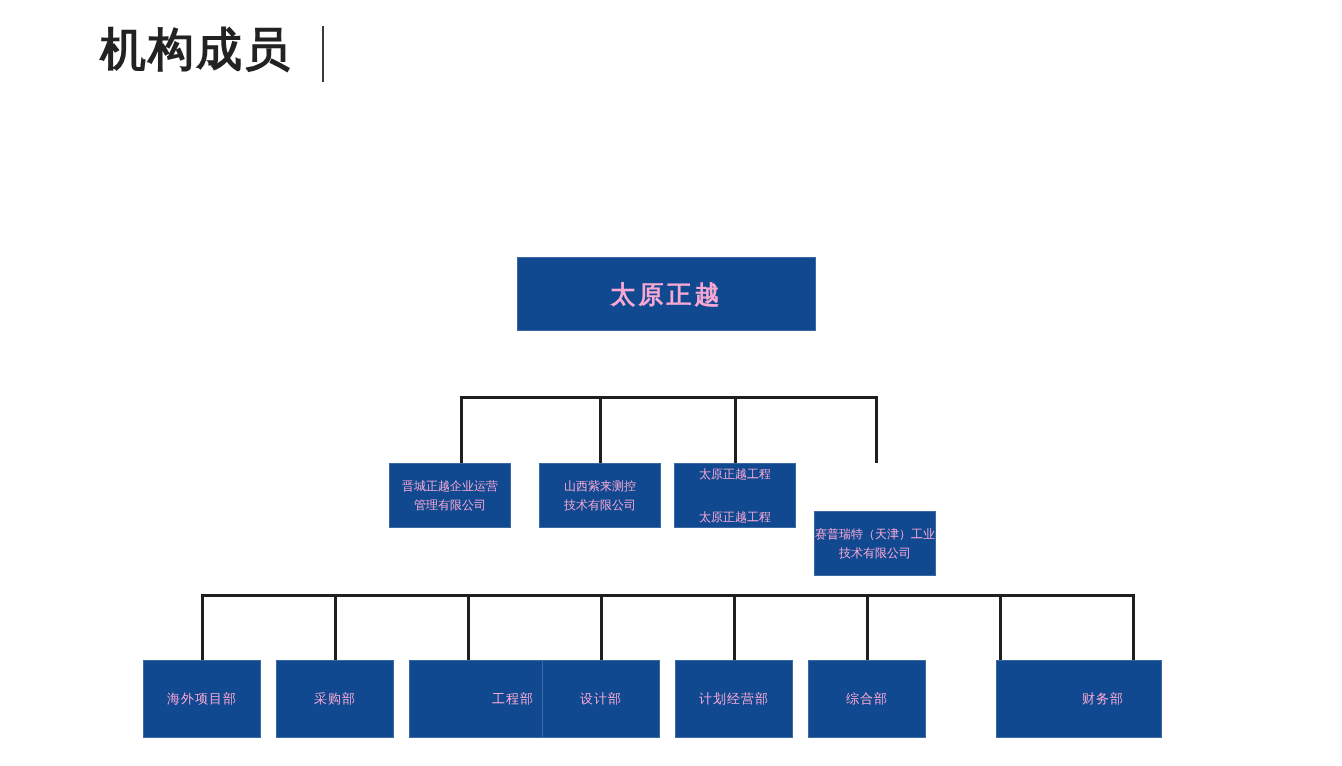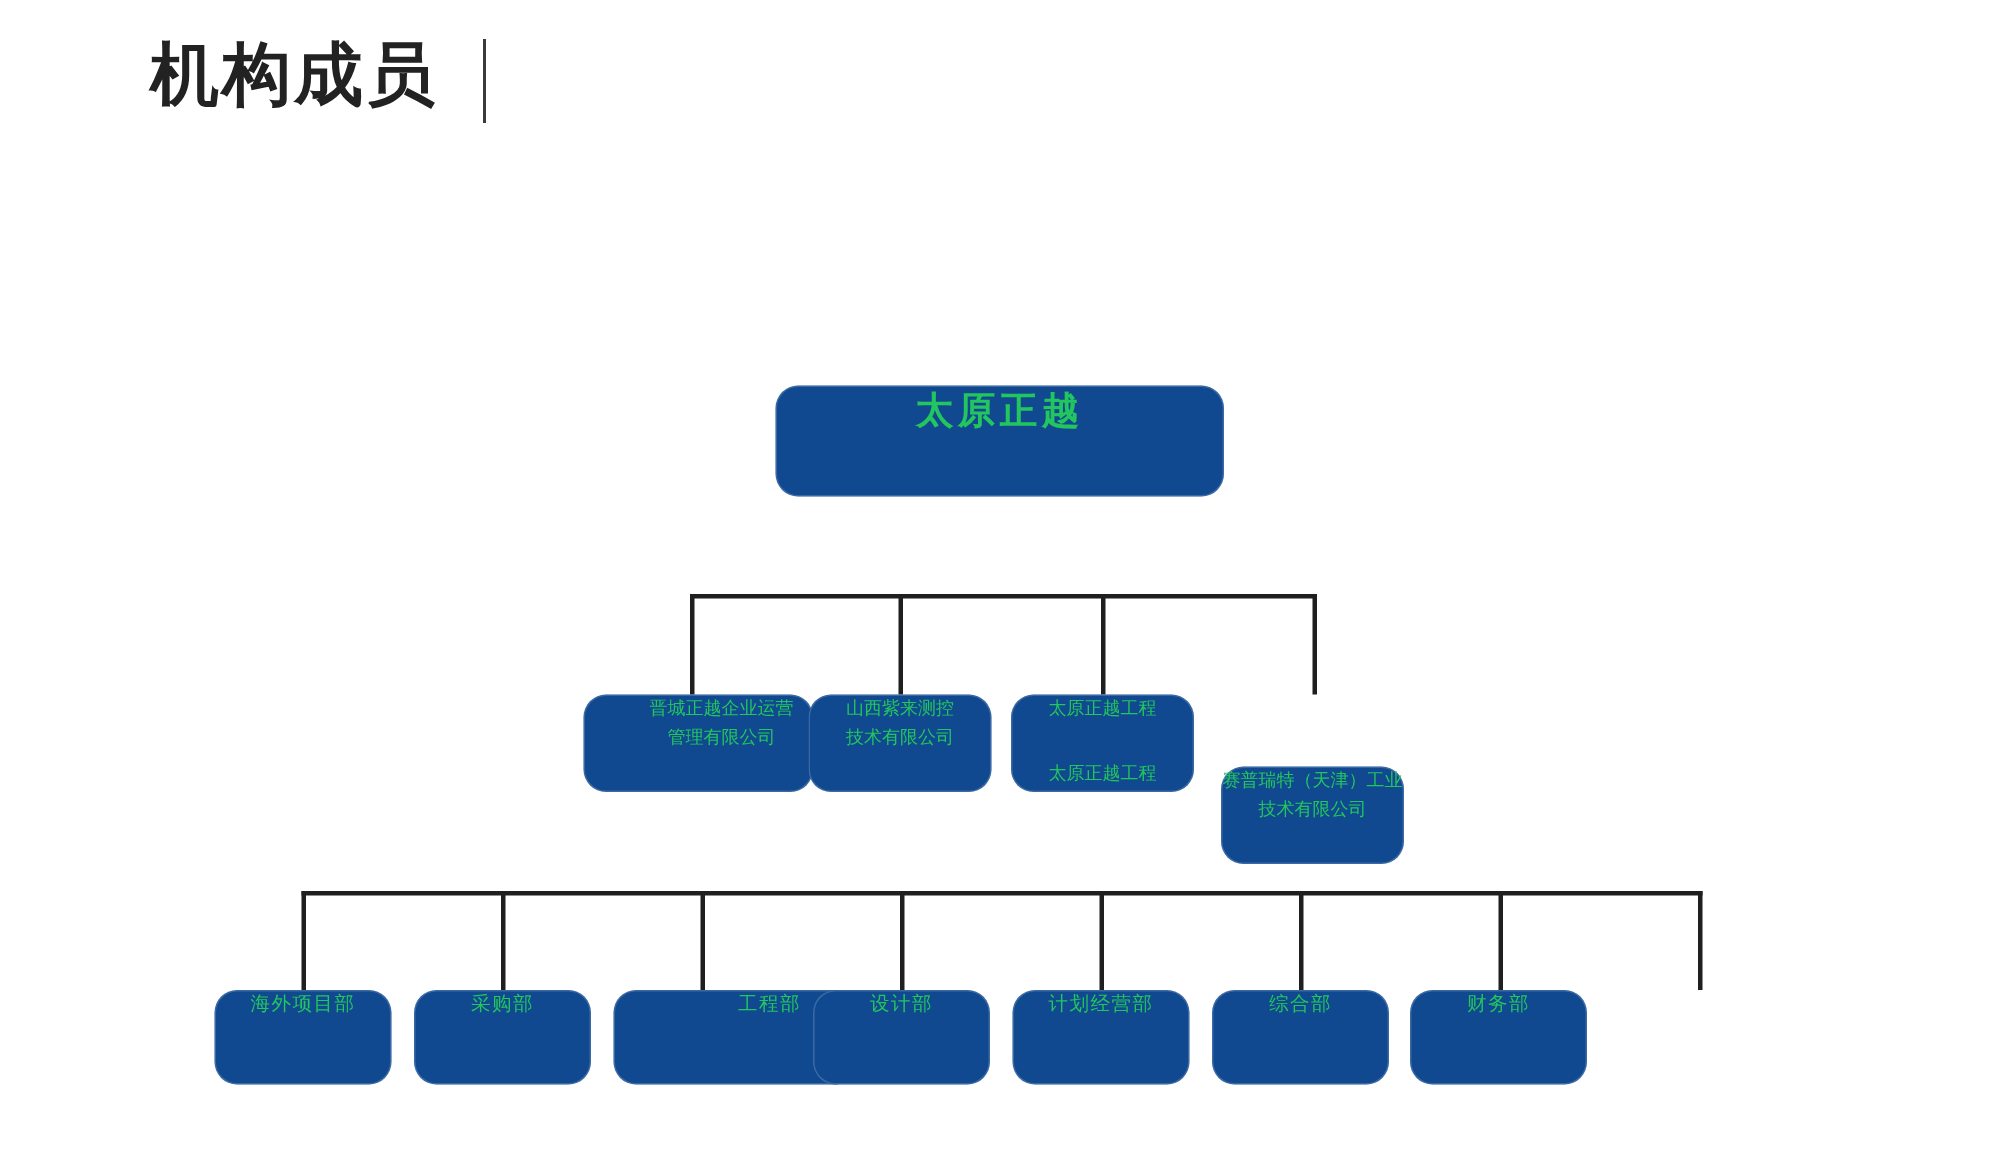--- a/index.html
+++ b/index.html
@@ -26,51 +26,50 @@
   .title-en {
     position: absolute; left: 345px; top: 34px;
     font-size: 33px; font-weight: 400; color: #2b2b2b;
     letter-spacing: 1px; line-height: 1.1;
   }
 
   
   .node {
     position: absolute;
     background: #10498F;
-    color: #22c55e;
+    color: #f9a8d4;
     display: flex; flex-direction: column;
-    align-items: center; justify-content: flex-start;
+    align-items: center; justify-content: center;
     text-align: center;
     box-shadow: inset 0 0 0 1px rgba(255,255,255,0.18);
-    border-radius: 15px;
   }
   .node-root {
     left: 517px; top: 257px; width: 299px; height: 74px;
     font-size: 25px; font-weight: 700; letter-spacing: 3px;
   }
   .node-l2 {
     top: 463px; width: 122px; height: 65px;
     font-size: 12px; line-height: 1.55; font-weight: 400;
   }
   .node-l2 .ln { white-space: nowrap; }
-  .l2-0 { left: 389px; padding-left: 31px; }
+  .l2-0 { left: 389px; }
   .l2-1 { left: 539px; }
   .l2-2 { left: 674px; gap: 24px; }
   .l2-3 { left: 814px; margin-top: 48px; }
   .node-l3 {
-    top: 660px; width: 118px; height: 63px;
+    top: 660px; width: 118px; height: 78px;
     font-size: 13px; font-weight: 400; letter-spacing: 1px;
   }
   .l3-0 { left: 143px; }
   .l3-1 { left: 276px; }
   .l3-2 { left: 409px; padding-left: 45px; }
   .l3-3 { left: 542px; }
   .l3-4 { left: 675px; }
   .l3-5 { left: 808px; }
-  .l3-6 { left: 940px; }
+  .l3-6 { left: 996px; padding-left: 48px; }
   .l3-7 { left: 1074px; }
 
   
   .hline, .vline { position: absolute; background: #1f1f1f; }
   .hline { height: 3px; }
   .vline { width: 3px; }
   .hl-l2 { left: 460px; top: 396px; width: 418px; }
   .vl-l2-0 { left: 460px; top: 396px; height: 67px; }
   .vl-l2-1 { left: 599px; top: 396px; height: 67px; }
   .vl-l2-2 { left: 734px; top: 396px; height: 67px; }

